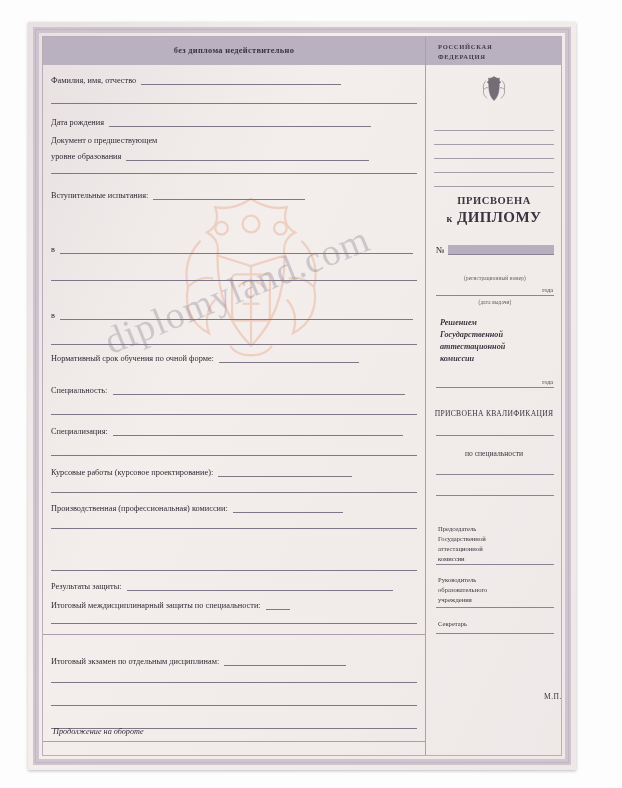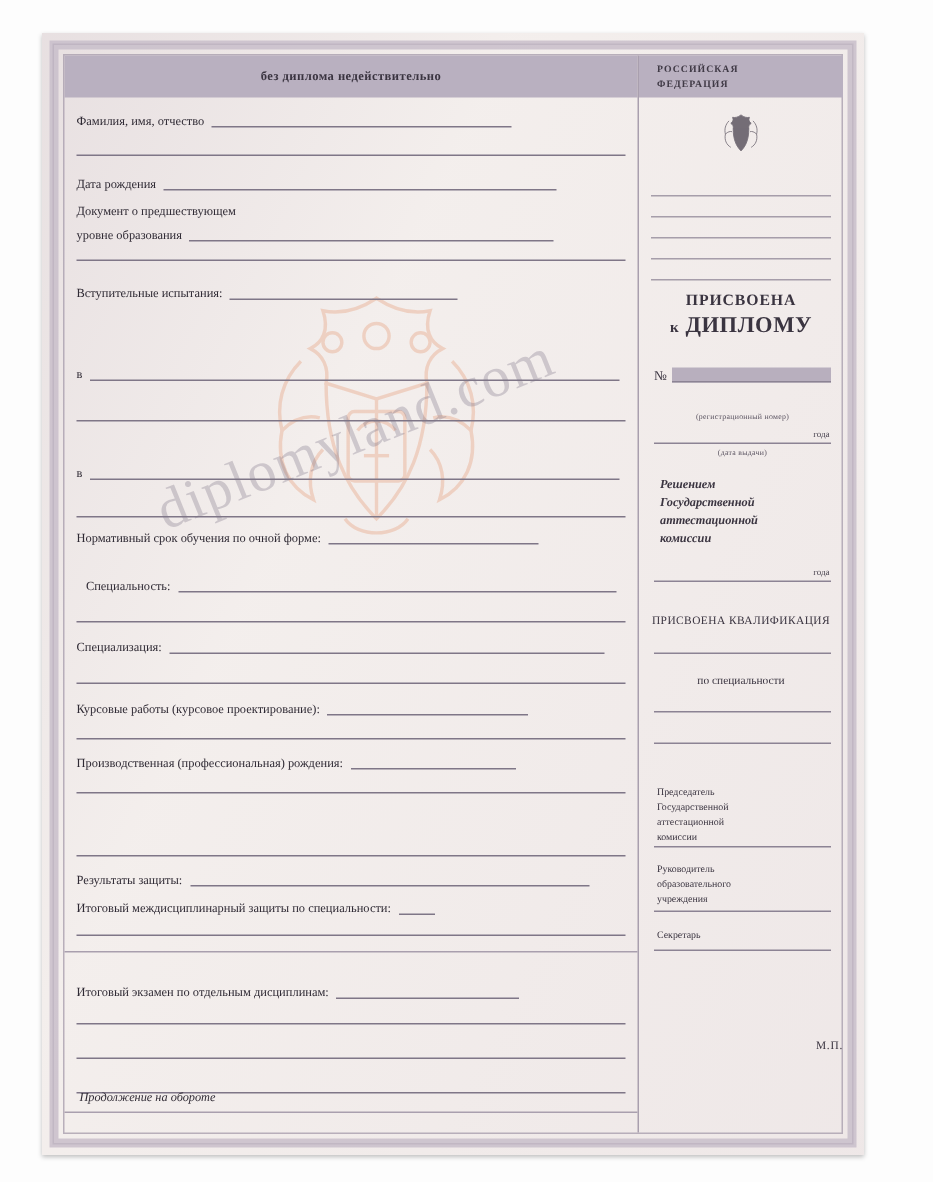--- a/index.html
+++ b/index.html
@@ -366,40 +366,40 @@
         <span class="lbl">в</span>
         <span class="rule" style="width:353px;"></span>
       </div>
       <div class="fullrule" style="top:307px;"></div>
 
       <div class="row" style="top:315px;">
         <span class="lbl">Нормативный срок обучения по очной форме:</span>
         <span class="rule" style="width:140px;"></span>
       </div>
 
-      <div class="row" style="top:347px;text-align:center;">
+      <div class="row" style="top:347px;">
         <span class="lbl">Специальность:</span>
         <span class="rule" style="width:292px;"></span>
       </div>
       <div class="fullrule" style="top:377px;"></div>
 
       <div class="row" style="top:388px;">
         <span class="lbl">Специализация:</span>
         <span class="rule" style="width:290px;"></span>
       </div>
       <div class="fullrule" style="top:418px;"></div>
 
       <div class="row" style="top:429px;">
         <span class="lbl">Курсовые работы (курсовое проектирование):</span>
         <span class="rule" style="width:134px;"></span>
       </div>
       <div class="fullrule" style="top:455px;"></div>
 
       <div class="row" style="top:465px;">
-        <span class="lbl">Производственная (профессиональная) рождения:</span>
+        <span class="lbl">Производственная (профессиональная) комиссии:</span>
         <span class="rule" style="width:110px;"></span>
       </div>
       <div class="fullrule" style="top:491px;"></div>
 
       <div class="fullrule" style="top:533px;"></div>
 
       <div class="row" style="top:543px;">
         <span class="lbl">Результаты защиты:</span>
         <span class="rule" style="width:266px;"></span>
       </div>

